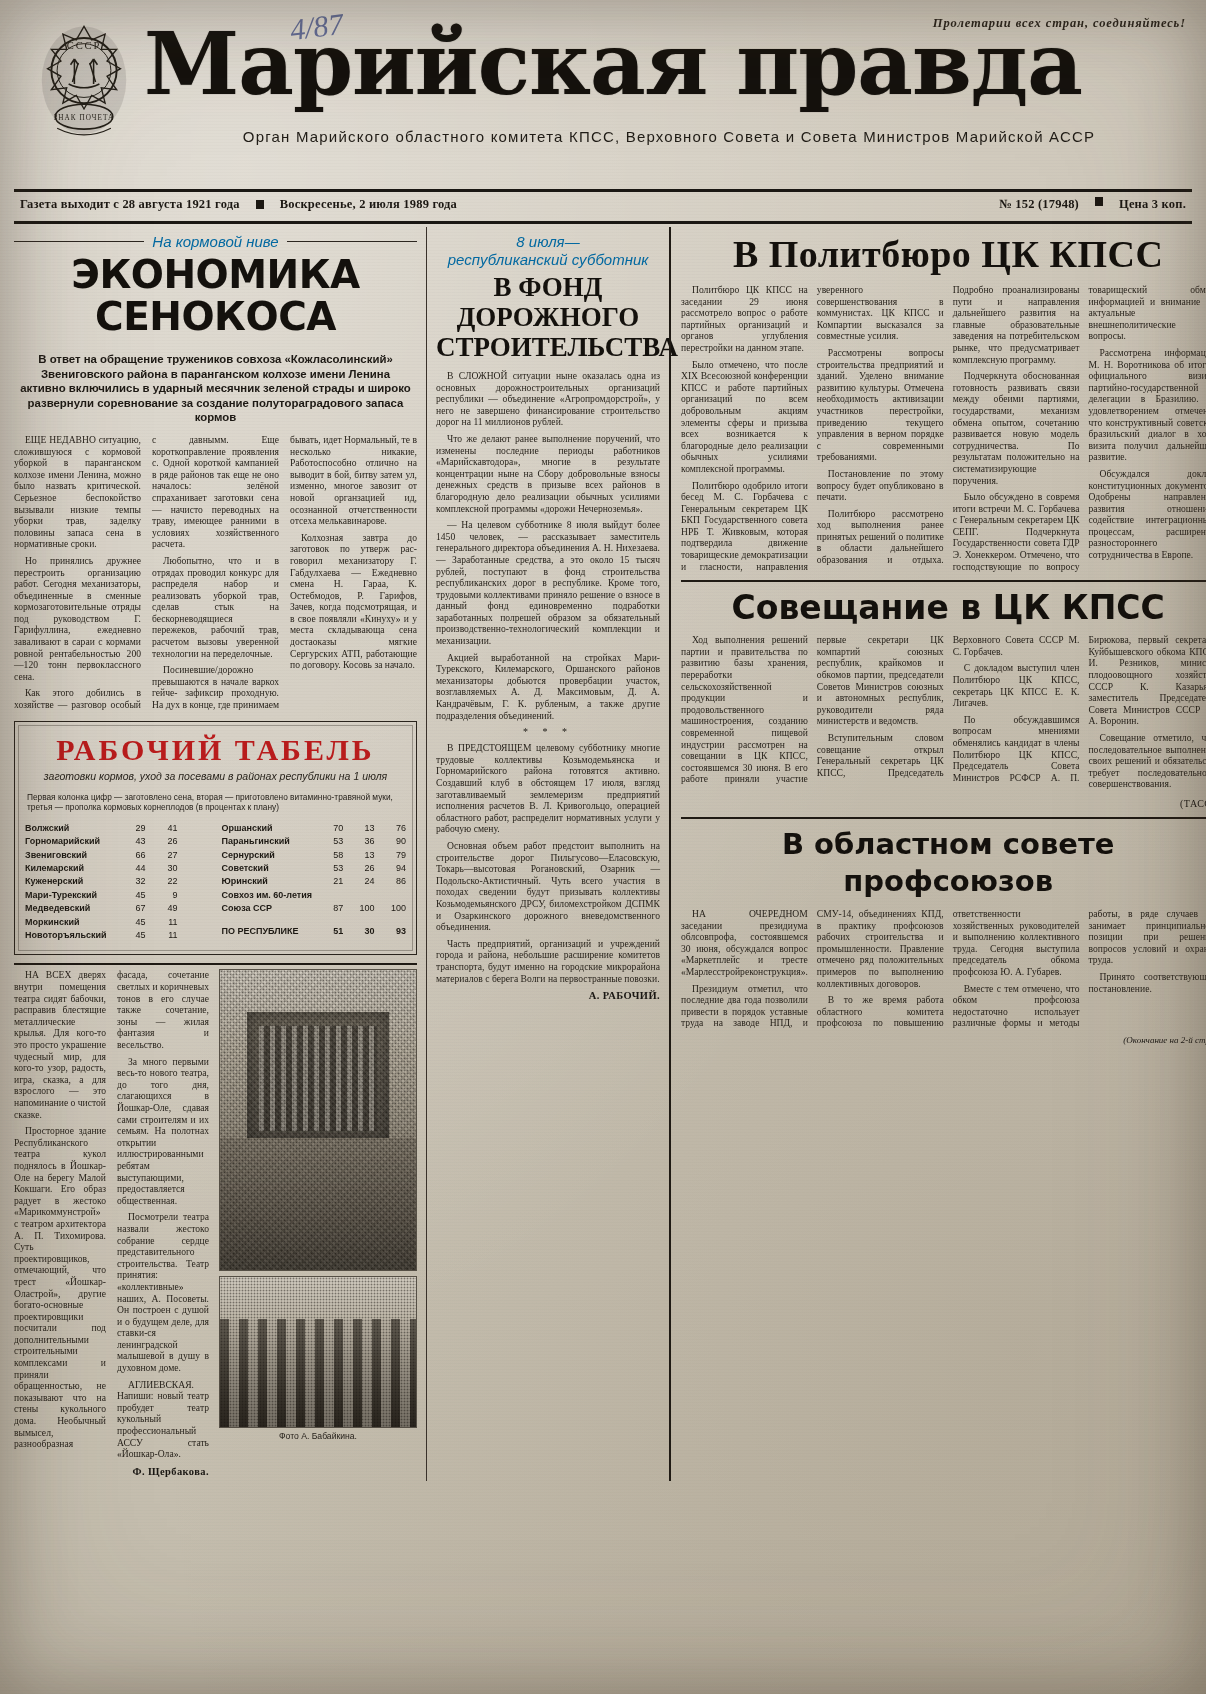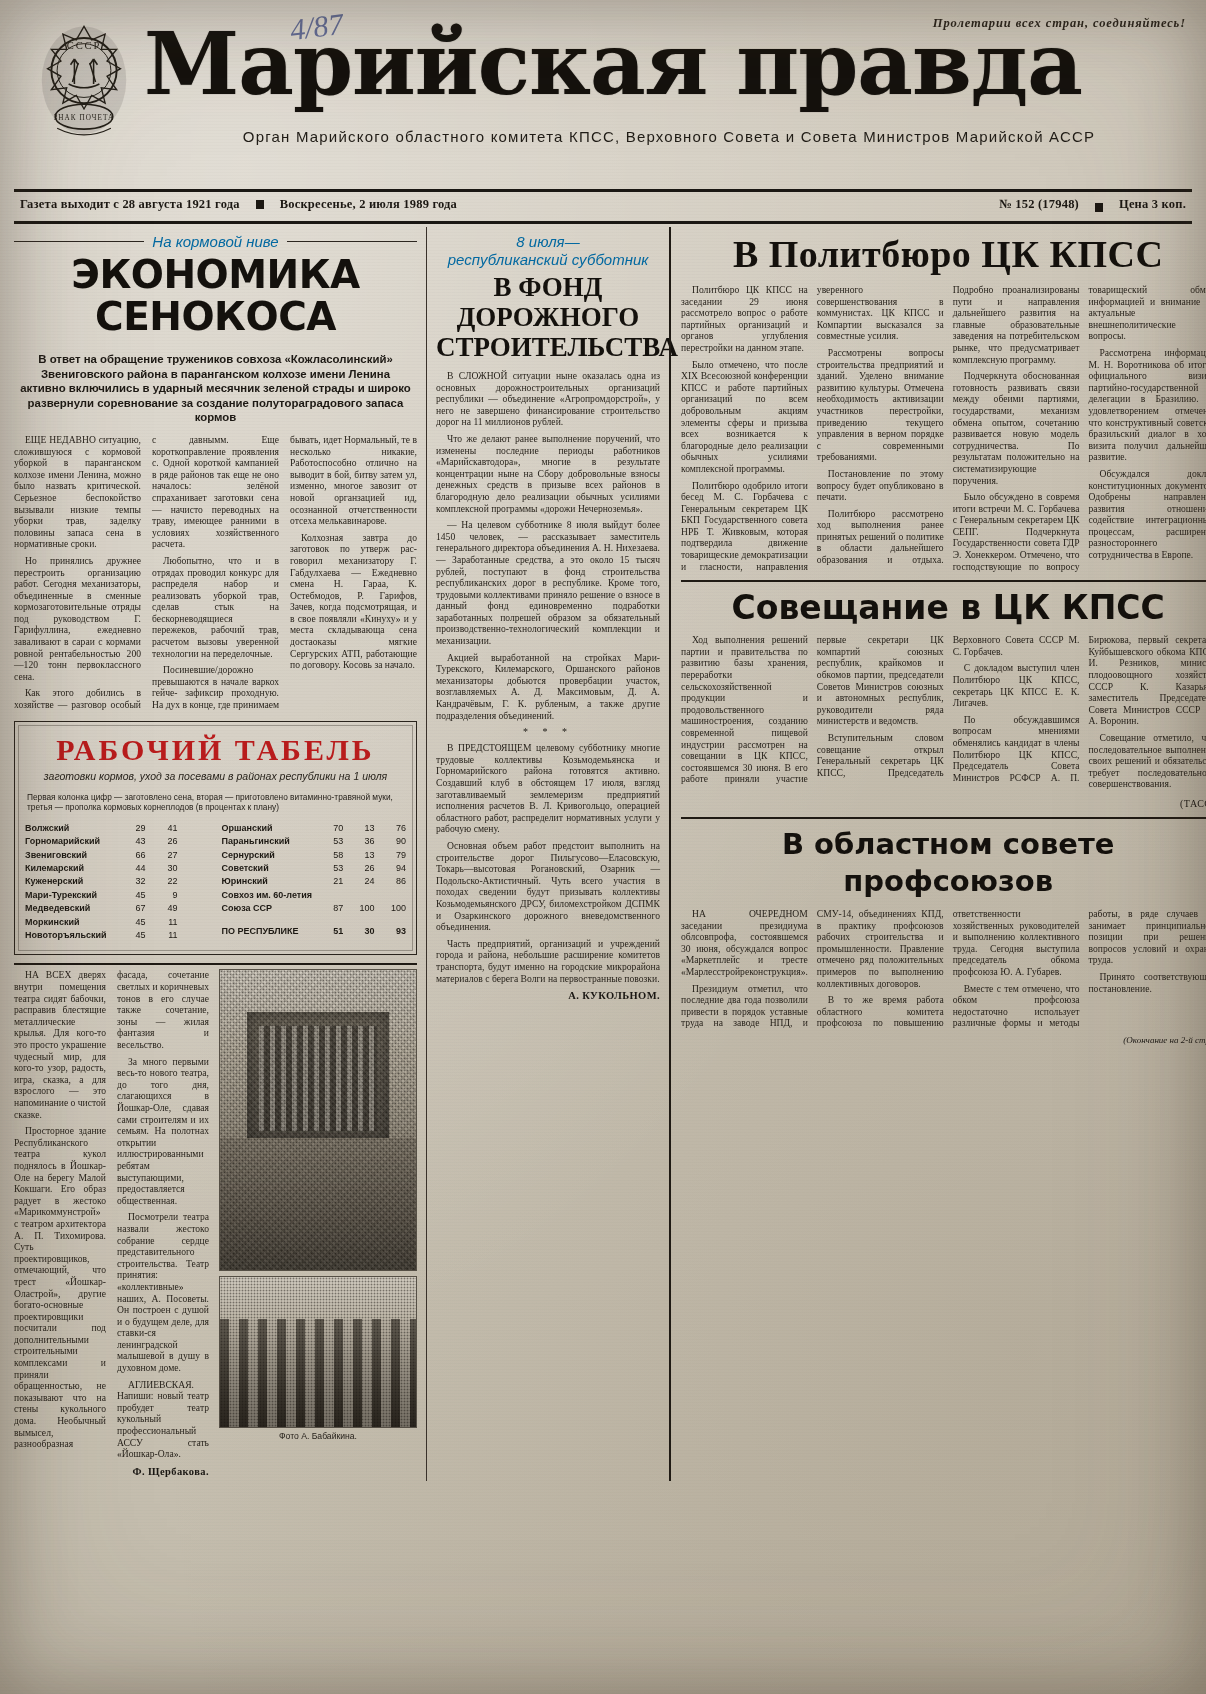--- a/index.html
+++ b/index.html
@@ -61,21 +61,21 @@
 
   .dateline{
     display:flex;align-items:center;
     font-family:"Liberation Serif",serif;font-weight:bold;font-size:12.5px;
     padding:5px 6px 5px 6px;color:#1c1813;letter-spacing:.2px;
   }
   .dateline .sq{
     display:inline-block;width:8px;height:9px;background:#1c1813;margin:0 16px;
   }
   .dateline .left{display:flex;align-items:center;}
-  .dateline .right{display:flex;align-items:flex-end;margin-left:auto;}
+  .dateline .right{display:flex;align-items:flex-start;margin-left:auto;}
 
   
   .content{display:flex;gap:0;margin-top:3px;}
   .col-left{width:412px;flex:0 0 412px;padding-right:9px;box-sizing:border-box;}
   .col-mid{width:243px;flex:0 0 243px;padding:0 9px;box-sizing:border-box;border-left:1px solid #39312a;}
   .col-right{flex:1;padding-left:10px;box-sizing:border-box;border-left:2px solid #1f1a14;}
 
   .kicker{
     display:flex;align-items:center;gap:8px;
     font-family:"Liberation Sans",sans-serif;font-style:italic;
@@ -470,21 +470,21 @@
       <p class="txt">Что же делают ранее выполнение поручений, что изменены последние периоды работников «Марийскавтодора», многие в результате концентрации ныне на Сбору добровольные взносы денежных средств в призыве всех районов в благородную дело реализации обычных усилиями комплексной программы «дорожи Нечерноземья».</p>
       <p class="txt">— На целевом субботнике 8 июля выйдут более 1450 человек, — рассказывает заместитель генерального директора объединения А. Н. Нихезаева. — Заработанные средства, а это около 15 тысяч рублей, поступают в фонд строительства республиканских дорог в республике. Кроме того, трудовыми коллективами приняло решение о взносе в данный фонд единовременно подработки заработанных полрешей образом за обязательный производственно-технологический комплекции и механизации.</p>
       <p class="txt">Акцией выработанной на стройках Мари-Турекского, Килемарского, Оршанского районов механизаторы добьются провербации участок, возглавляемых А. Д. Максимовым, Д. А. Кандрачёвым, Г. К. рубленым, а также другие подразделения объединений.</p>
 
       <div class="stars">* * *</div>
 
       <p class="txt">В ПРЕДСТОЯЩЕМ целевому субботнику многие трудовые коллективы Козьмодемьянска и Горномарийского района готовятся активно. Создавший клуб в обстоящем 17 июля, взгляд заготавливаемый землемеризм предприятий исполнения расчетов В. Л. Кривогольцо, операцией областного работ, распределит нормативных услуги у рабочую смену.</p>
       <p class="txt">Основная объем работ предстоит выполнить на строительстве дорог Пильгусово—Еласовскую, Токарь—высотовая Рогановский, Озарник — Подольско-Актистичный. Чуть всего участия в походах сведении будут призывать коллективы Козьмодемьянского ДРСУ, биломехстройком ДСПМК и Озаркинского дорожного вневедомственного объединения.</p>
       <p class="txt">Часть предприятий, организаций и учреждений города и района, небольшие расширение комитетов транспорта, будут именно на городские микрорайона материалов с берега Волги на первостранные повозки.</p>
 
-      <div class="byline">А. КУКОЛЬНОМ.</div>
+      <div class="byline">А. РАБОЧИЙ.</div>
     </div>
 
     <div class="col-right">
 
       <h1 class="hl-polit">В Политбюро ЦК КПСС</h1>
 
       <div class="body-cols-4">
         <p class="txt">Политбюро ЦК КПСС на заседании 29 июня рассмотрело вопрос о работе партийных организаций и органов углубления перестройки на данном этапе.</p>
         <p class="txt">Было отмечено, что после XIX Всесоюзной конференции КПСС и работе партийных организаций по всем добровольным акциям элементы сферы и призыва всех возникается к благородные дело реализации обычных усилиями комплексной программы.</p>
         <p class="txt">Политбюро одобрило итоги бесед М. С. Горбачева с Генеральным секретарем ЦК БКП Государственного совета НРБ Т. Живковым, которая подтвердила движение товарищеские демократизации и гласности, направления уверенного совершенствования в коммунистах. ЦК КПСС и Компартии высказался за совместные усилия.</p>

